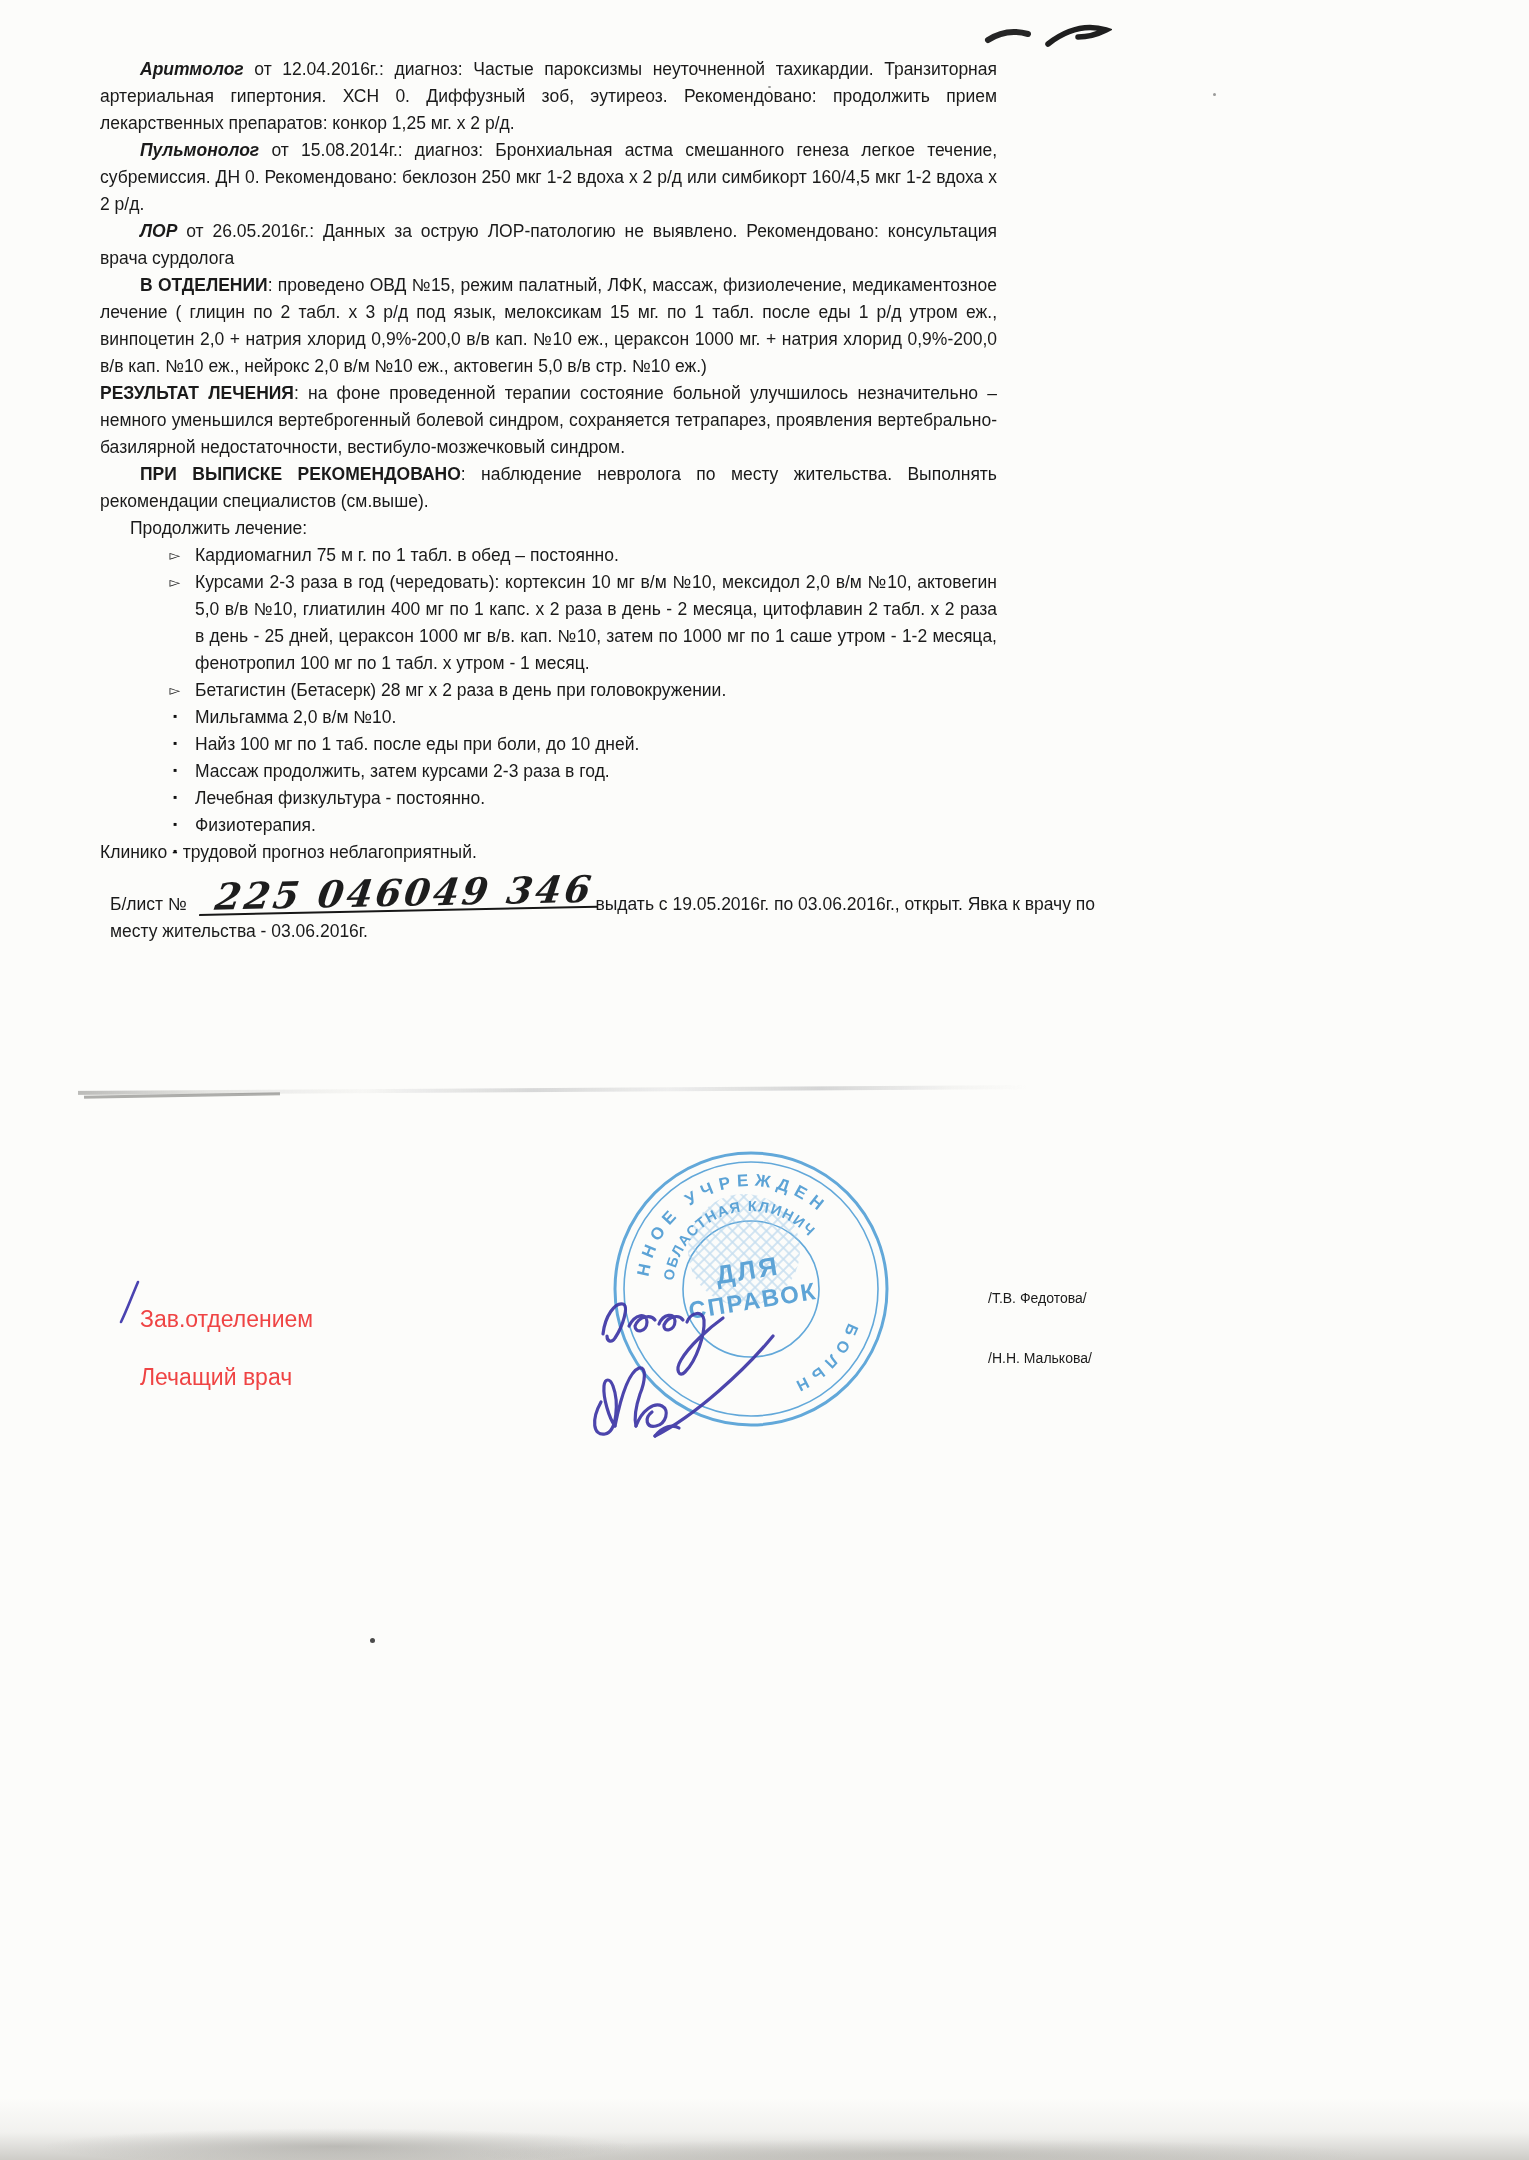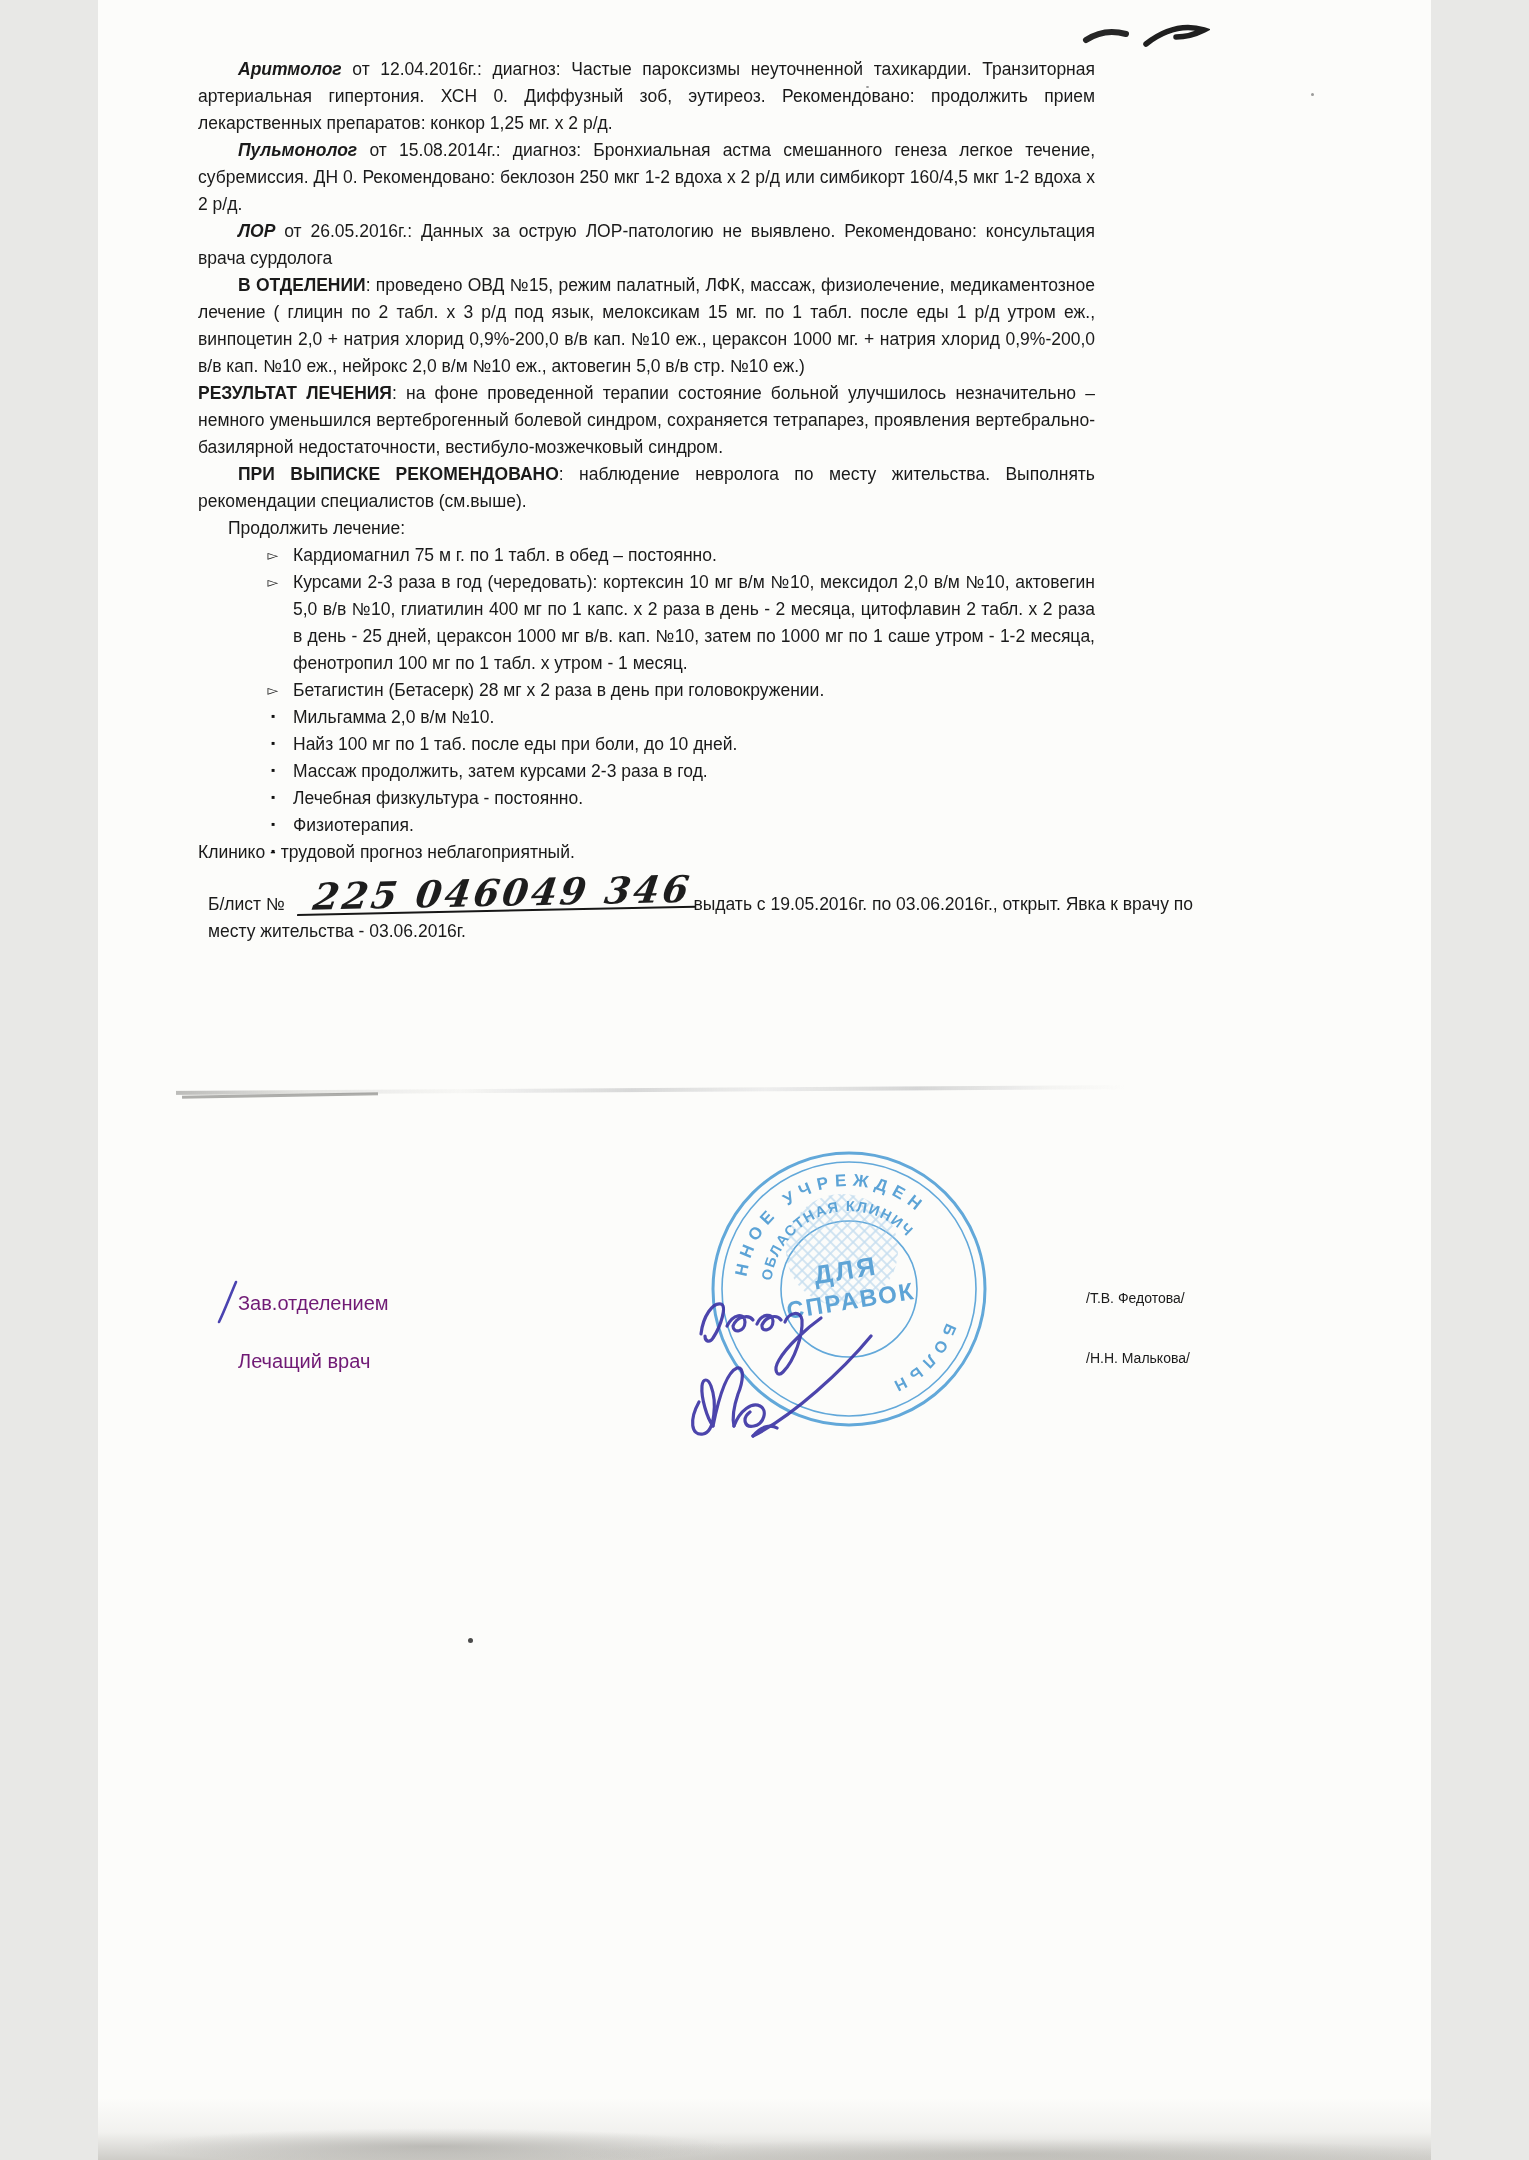--- a/index.html
+++ b/index.html
@@ -1,18 +1,18 @@
 <!DOCTYPE html>
 <html><head>
 <meta charset="utf-8">
 <style>
   html,body{margin:0;padding:0;background:#e8e8e6;}
   .page{
     position:relative;
-    width:1333px;height:2160px;
+    width:1529px;height:2160px;
     margin:0 auto;
     background:#fcfcfa;
     overflow:hidden;
     font-family:"Liberation Sans", sans-serif;
     color:#1a1a1a;
   }
   
   .scan-bottom{
     position:absolute;left:0;top:2098px;width:1529px;height:62px;
     background:
@@ -84,21 +84,21 @@
     font-size:37px;line-height:30px;
     letter-spacing:3px;
     transform:skewX(-9deg) rotate(-1.2deg);
     transform-origin:left bottom;
     padding:0 6px 2px 14px;
     color:#1d1d1d;
   }
   .sickleave .after{flex:0 0 auto;white-space:normal;}
   .sickleave-line2{margin-top:14px;text-align:left;padding-left:10px;}
 
-  .sig-role{position:absolute;font-size:20px;color:#701a75;}
+  .sig-role{position:absolute;font-size:23px;color:#ef4444;margin-top:14px;}
   .sig-name{position:absolute;font-size:14px;color:#1a1a1a;}
 
   .penmarks{position:absolute;left:982px;top:10px;}
   .ink-slash{position:absolute;left:116px;top:1278px;}
   .stamp{position:absolute;left:608px;top:1146px;opacity:0.92;}
   .signatures{position:absolute;left:583px;top:1276px;}
 </style>
 </head>
 <body>
 

